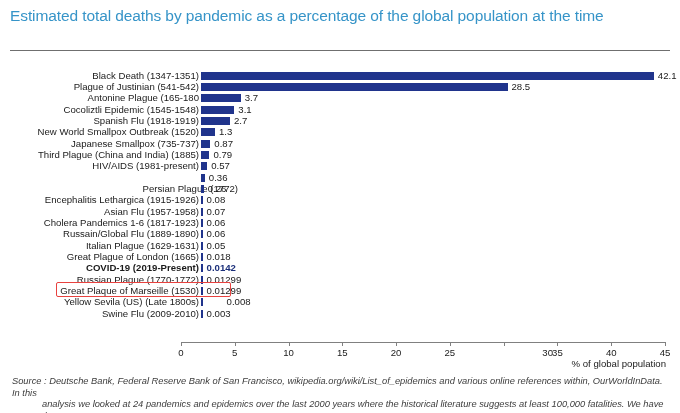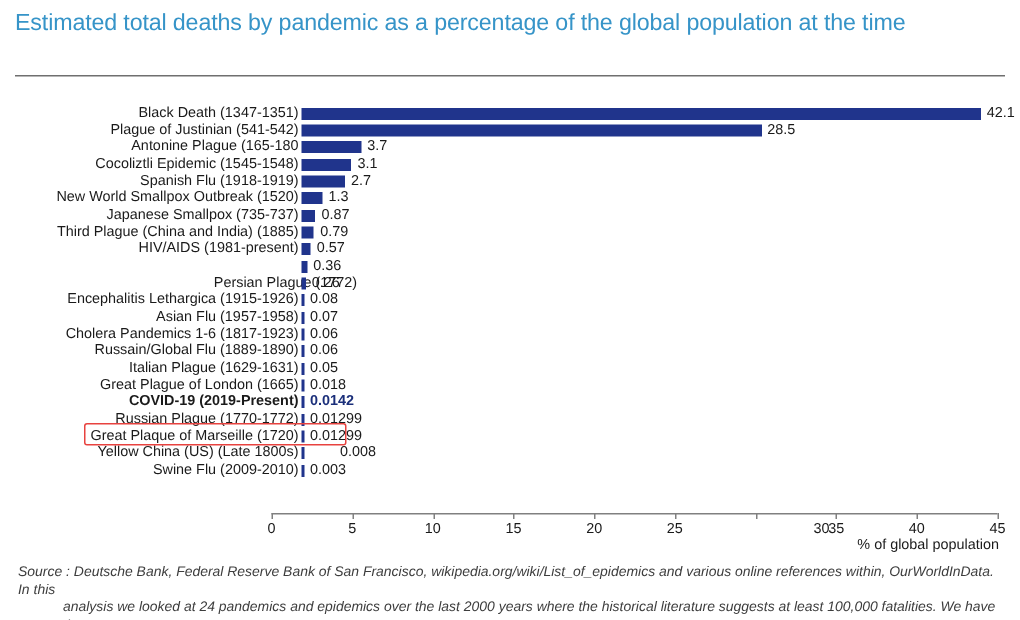--- a/index.html
+++ b/index.html
@@ -244,26 +244,26 @@
       <div class="cat-label">COVID-19 (2019-Present)</div>
       <div class="bar" style="width: 1.6px; background: rgb(32, 52, 140);"></div>
       <div class="val-label" style="left: 186.6px;">0.0142</div>
     </div>
     <div class="row" style="height: 11.3333px;">
       <div class="cat-label">Russian Plague (1770-1772)</div>
       <div class="bar" style="width: 1.6px; background: rgb(32, 52, 140);"></div>
       <div class="val-label" style="left: 186.6px;">0.01299</div>
     </div>
     <div class="row" style="height: 11.3333px;">
-      <div class="cat-label">Great Plaque of Marseille (1720)</div>
+      <div class="cat-label">Great Plaque of Marseille (1530)</div>
       <div class="bar" style="width: 1.6px; background: rgb(32, 52, 140);"></div>
       <div class="val-label" style="left: 186.6px;">0.01299</div>
     </div>
     <div class="row" style="height: 11.3333px;">
-      <div class="cat-label">Yellow China (US) (Late 1800s)</div>
+      <div class="cat-label">Yellow Sevila (US) (Late 1800s)</div>
       <div class="bar" style="width: 1.6px; background: rgb(32, 52, 140);"></div>
       <div class="val-label" style="left: 186.6px; padding-left: 20px;">0.008</div>
     </div>
     <div class="row" style="height: 11.3333px;">
       <div class="cat-label">Swine Flu (2009-2010)</div>
       <div class="bar" style="width: 1.6px; background: rgb(32, 52, 140);"></div>
       <div class="val-label" style="left: 186.6px;">0.003</div>
     </div>
   </div>
 <div id="highlight-box" style="border-color: rgb(232, 66, 63);"></div>

